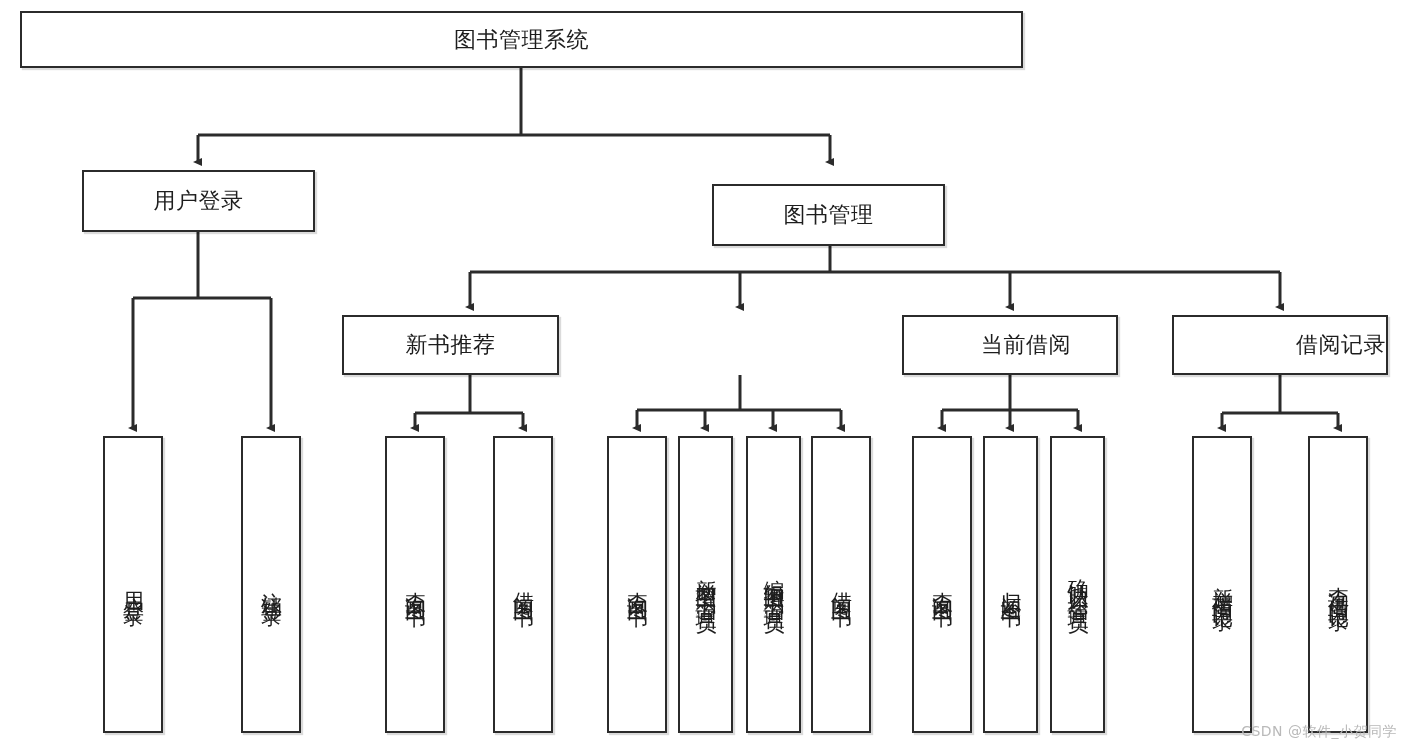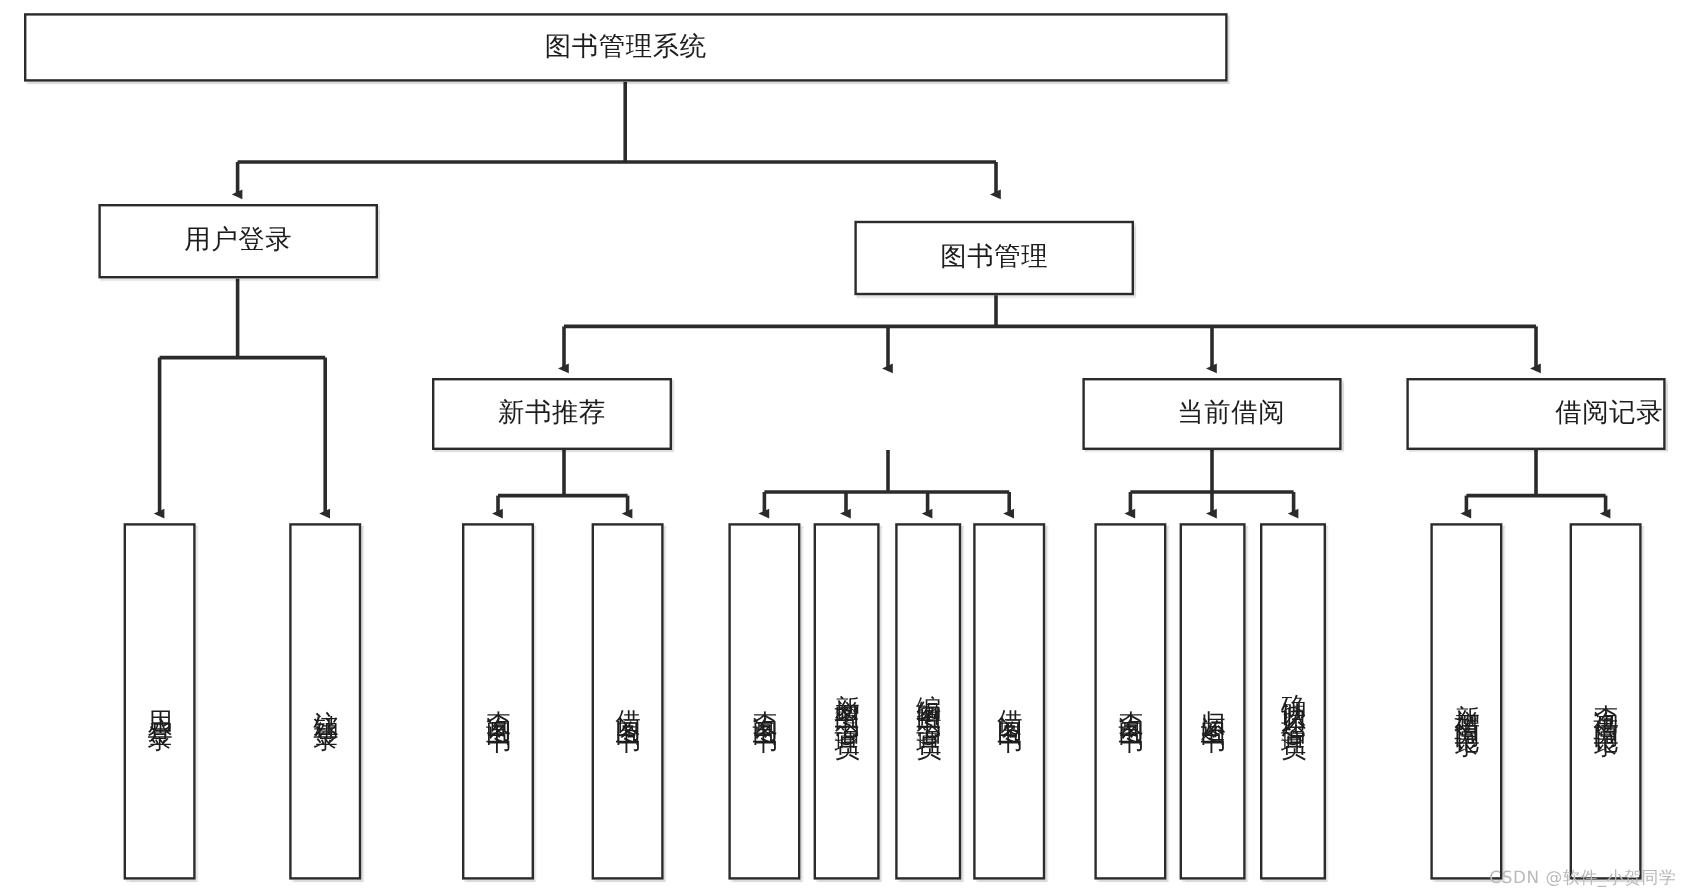--- a/index.html
+++ b/index.html
@@ -127,21 +127,21 @@
     <span class="label">图书管理系统</span>
   </div>
 
   <div class="node horiz" style="left:82px; top:170px; width:233px; height:62px;">
     <span class="label">用户登录</span>
   </div>
   <div class="node horiz" style="left:712px; top:170px; width:233px; height:62px;margin-top:14px;">
     <span class="label">图书管理</span>
   </div>
 
-  <div class="node horiz" style="left:360px; top:315px; width:200px; height:60px;">
+  <div class="node horiz" style="left:342px; top:315px; width:217px; height:60px;">
     <span class="label">新书推荐</span>
   </div>
   <div class="node horiz" style="left:902px; top:315px; width:216px; height:60px;padding-left:32px;">
     <span class="label">当前借阅</span>
   </div>
   <div class="node horiz" style="left:1172px; top:315px; width:216px; height:60px;justify-content:flex-end;">
     <span class="label">借阅记录</span>
   </div>
 
   <div class="node vert" style="left:103px; top:436px; width:60px; height:297px;">

